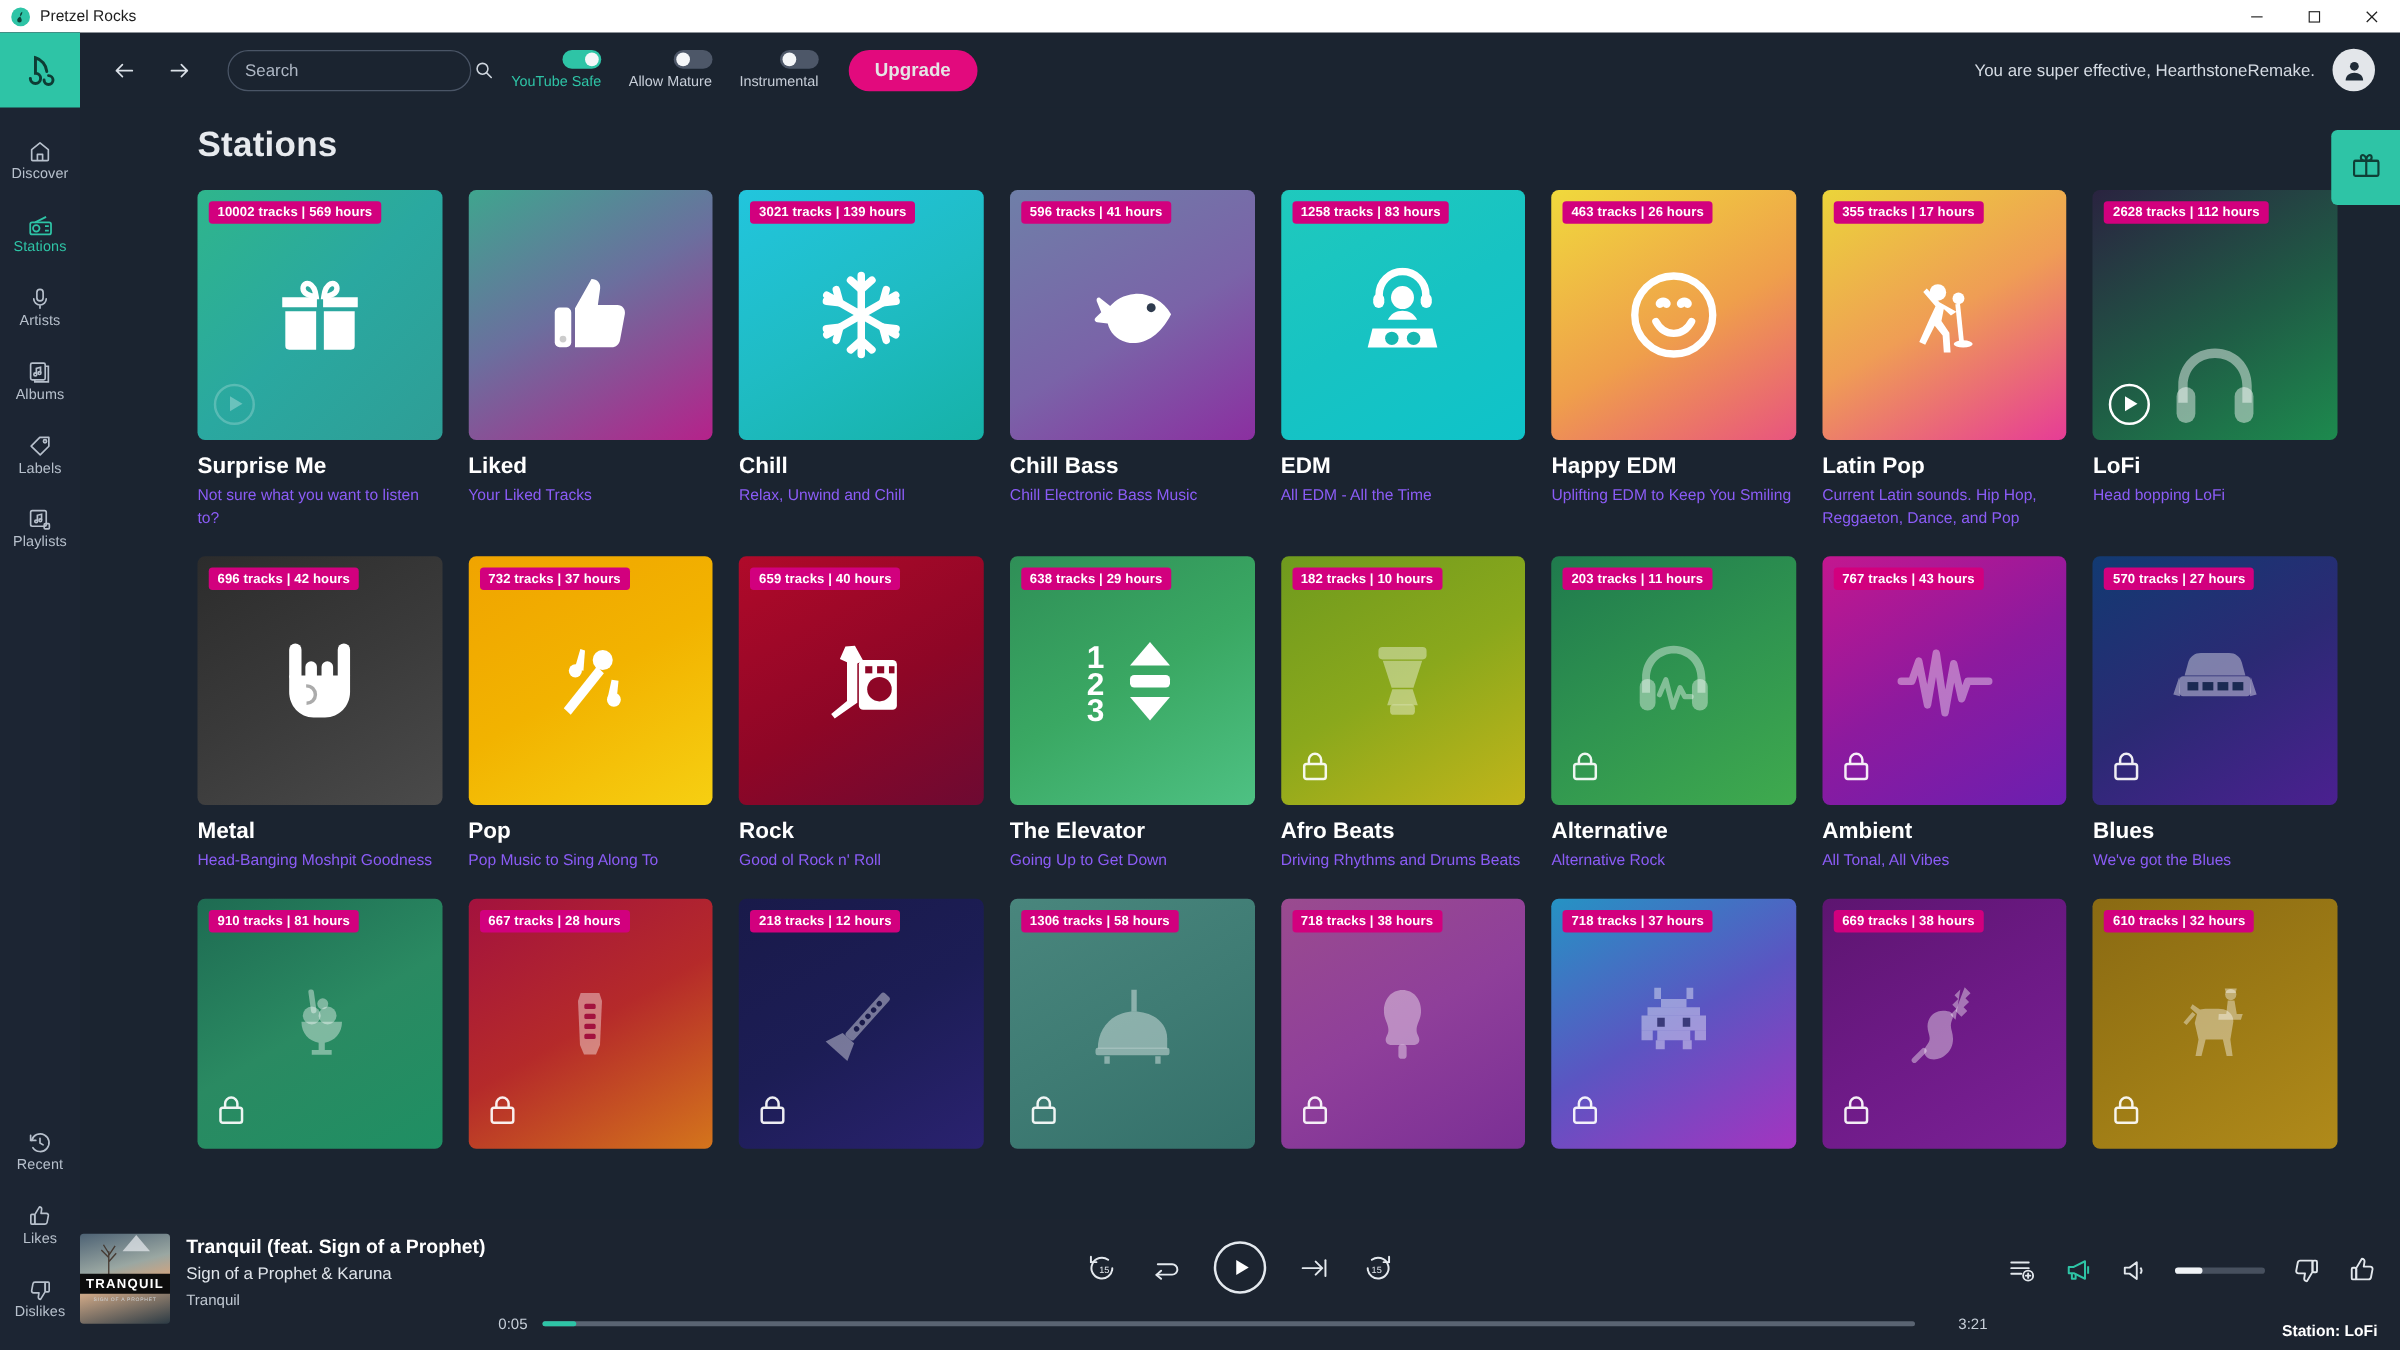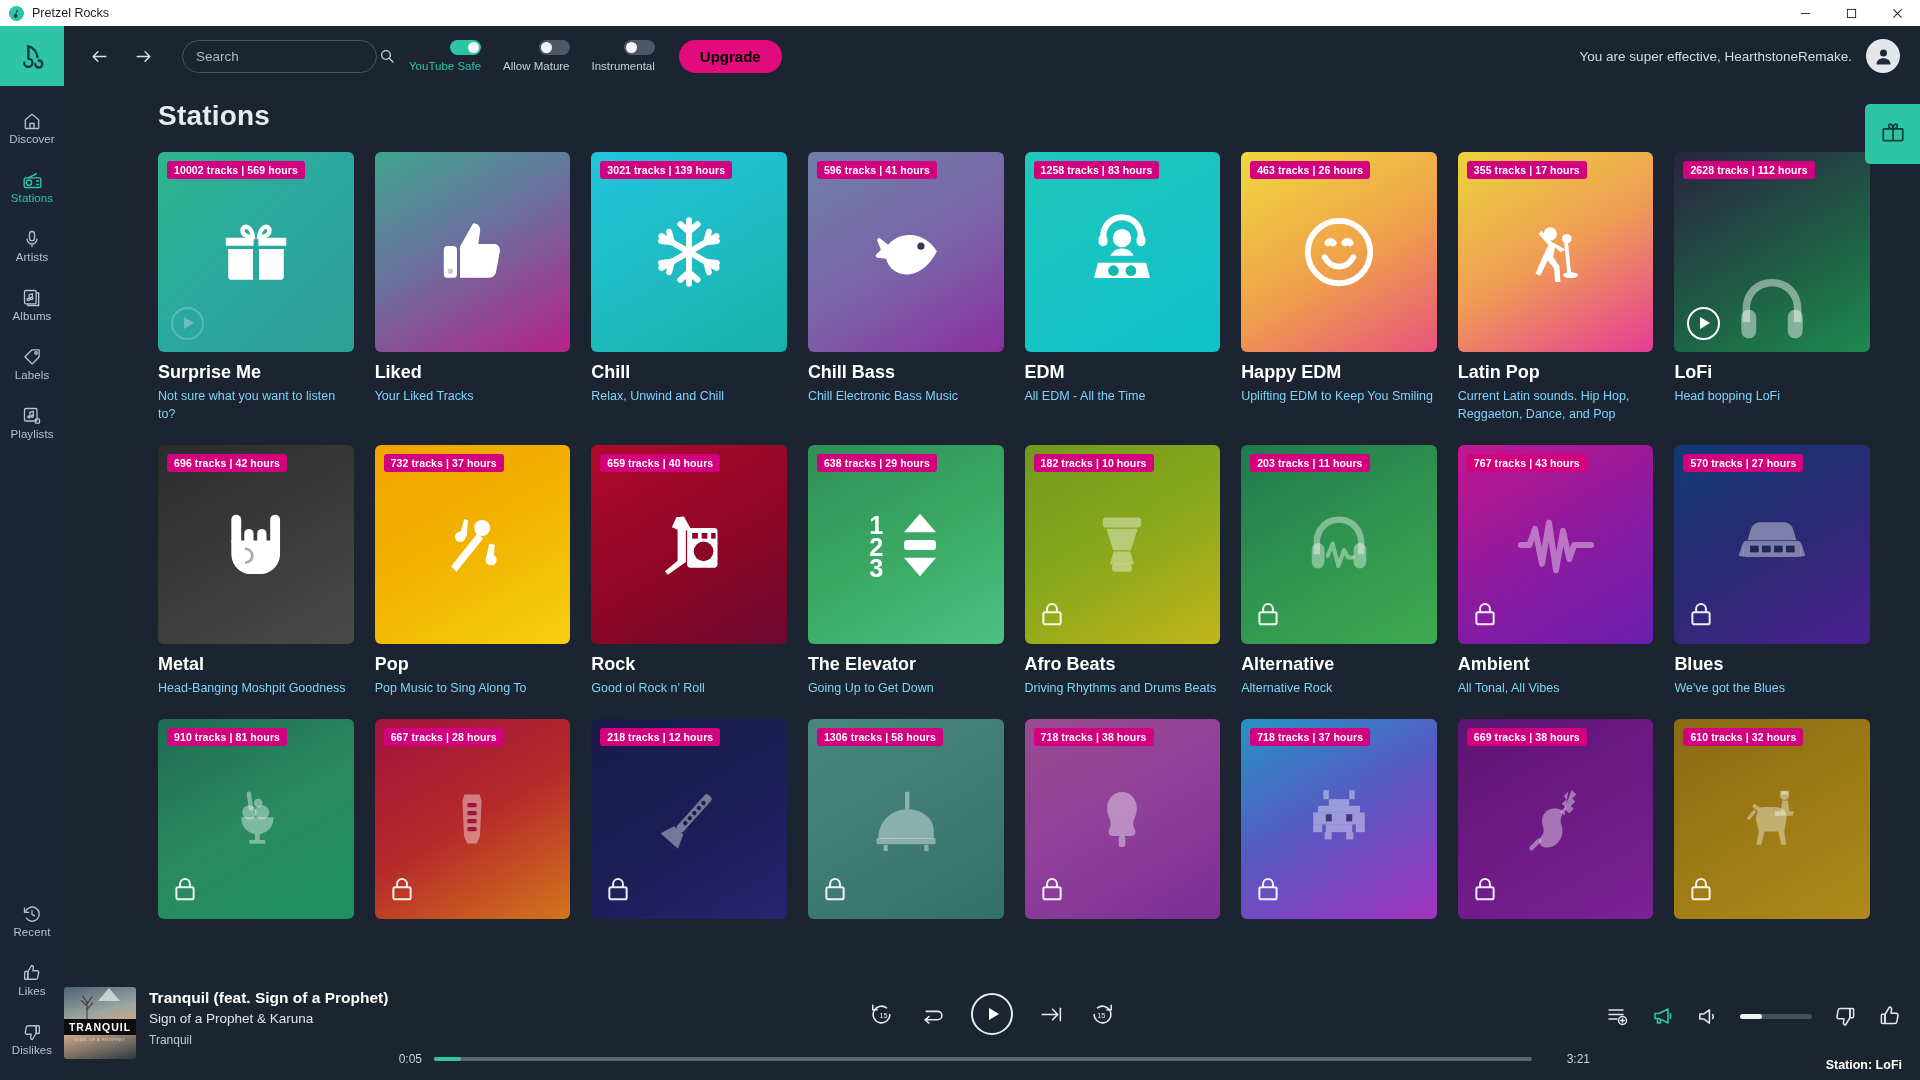--- a/index.html
+++ b/index.html
@@ -77,21 +77,21 @@
   .switch .knob {
     position:absolute; top:2px; left:2px; width:11px; height:11px;
     border-radius:50%; background:#f4f6f8;
   }
   .switch.on { background:#2ec4a6; }
   .switch.on .knob { left:18px; }
   .toggle-lbl { font-size:11.5px; color:#c7ced8; white-space:nowrap; }
   .toggle-item.on .toggle-lbl { color:#2ec4a6; }
 
   .upgrade-btn {
-    background:#e20a7d; color:#000000; border:none; border-radius:18px;
+    background:#e20a7d; color:#e5e5e5; border:none; border-radius:18px;
     height:33px; padding:0 21px; font-size:15px; font-weight:bold;
     font-family:inherit; cursor:pointer; margin-left:6px;
   }
   .topbar-right { margin-left:auto; display:flex; align-items:center; gap:14px; }
   .greeting { font-size:13.5px; color:#d5dbe3; }
   .avatar {
     width:34px; height:34px; border-radius:50%; background:#e3e6ea;
     display:flex; align-items:center; justify-content:center; cursor:pointer;
   }
 
@@ -125,21 +125,21 @@
     display:flex; align-items:center; justify-content:center;
   }
   .playbtn.faded { border-color:rgba(255,255,255,.22); }
   .playbtn.faded .tri { border-left-color:rgba(255,255,255,.3); }
   .tri {
     width:0; height:0; border-left:10px solid #fff;
     border-top:6px solid transparent; border-bottom:6px solid transparent;
     margin-left:3px;
   }
   .card-title { font-size:18px; font-weight:bold; margin-top:10px; color:#fff; }
-  .card-sub { font-size:12.5px; color:#7dd3fc; margin-top:4px; line-height:1.45; }
+  .card-sub { font-size:12.5px; color:#8b5cf6; margin-top:4px; line-height:1.45; }
 
   .gift-tab {
     position:absolute; right:0; top:18px; width:55px; height:60px;
     background:#2ec4a6; border-radius:5px 0 0 5px;
     display:flex; align-items:center; justify-content:center; cursor:pointer;
     z-index:5;
   }
 
   
   .player {

